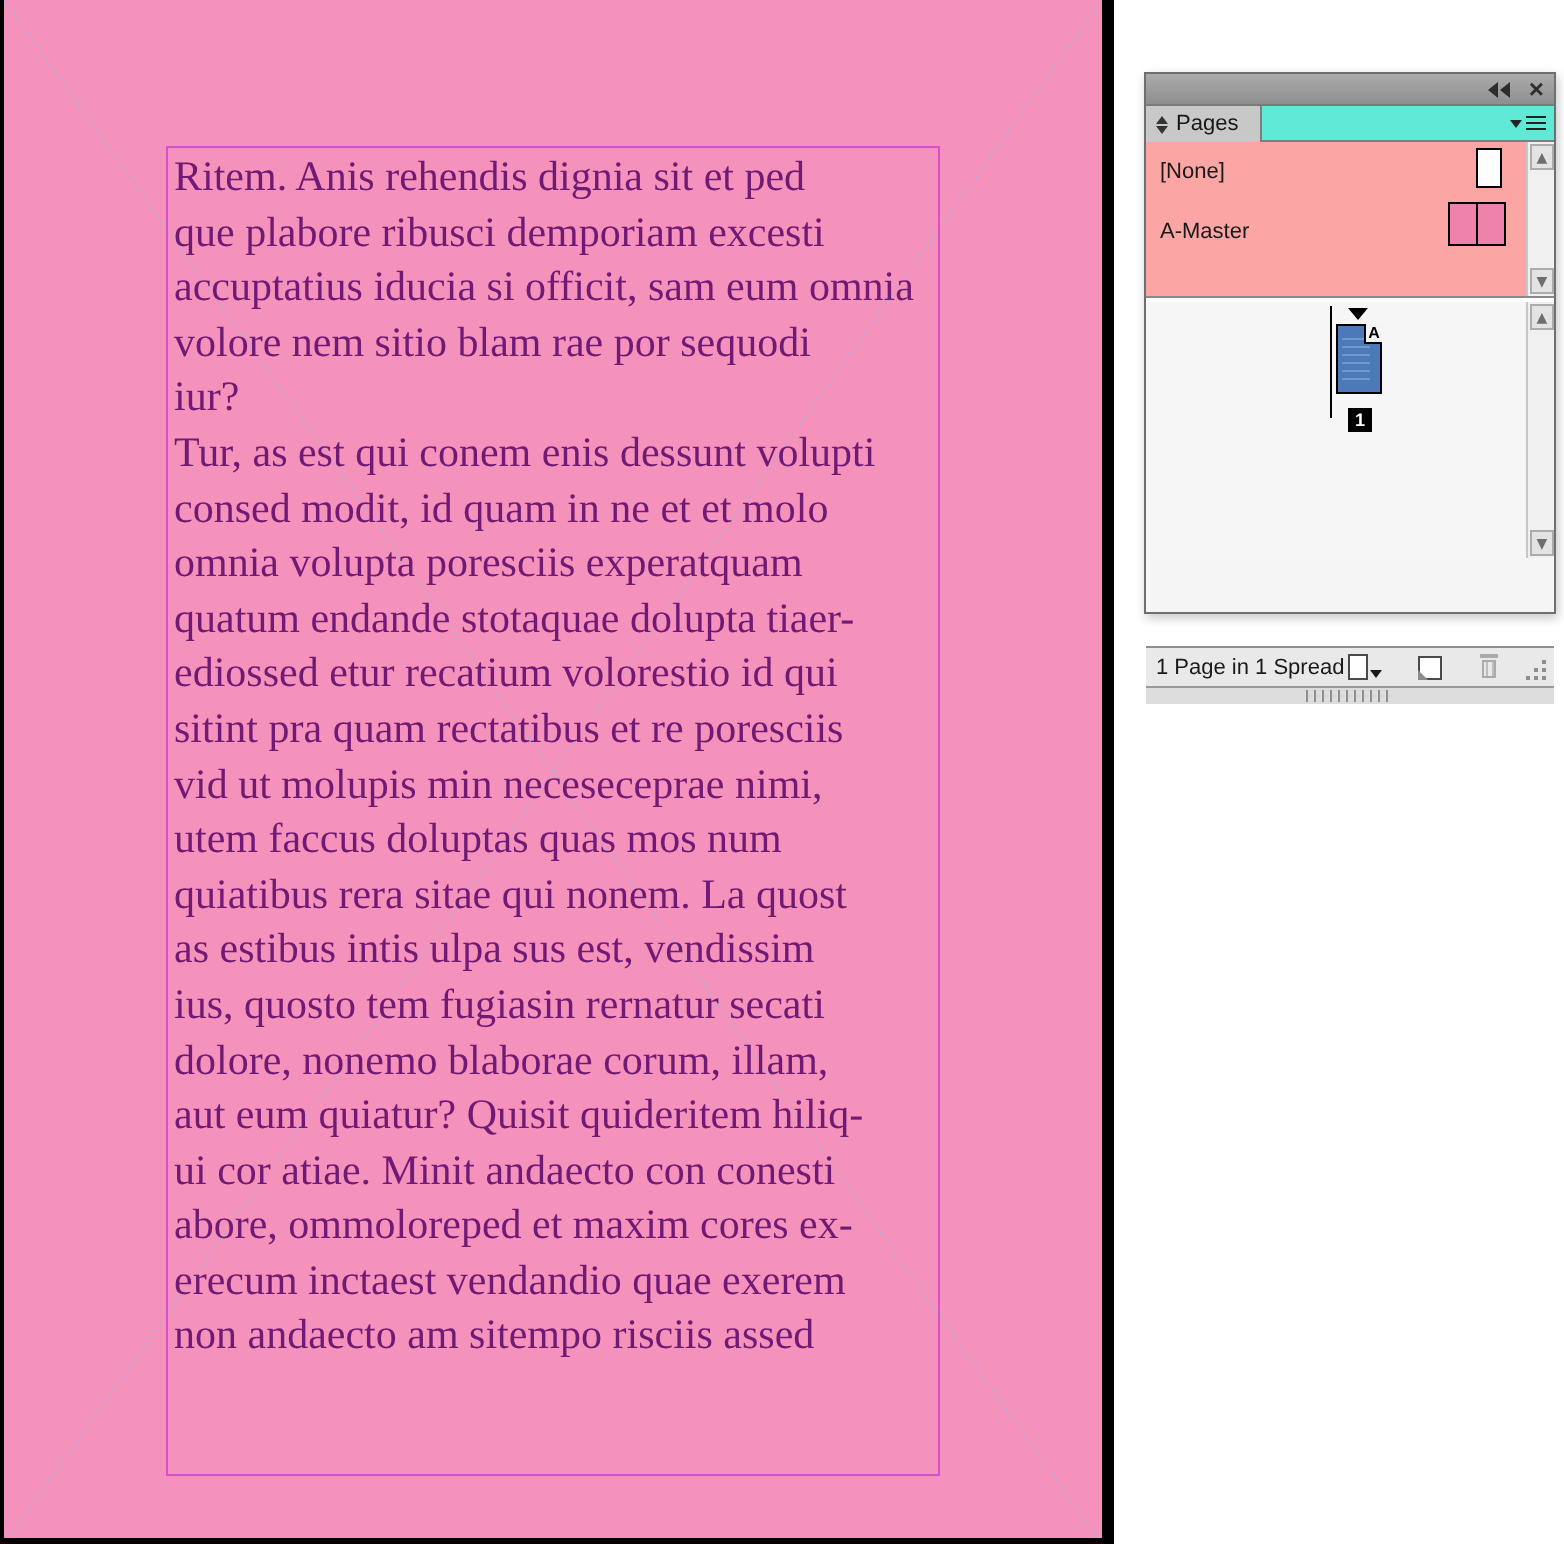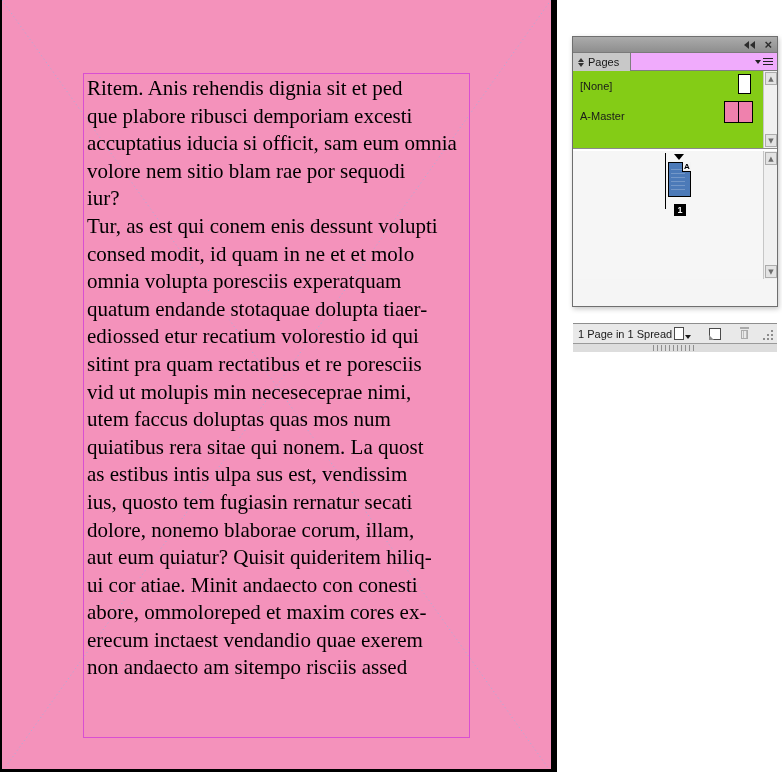--- a/index.html
+++ b/index.html
@@ -8,51 +8,51 @@
 
   
   .doc-page { position:absolute; left:0; top:0; width:551px; height:772px;
               background:#F492BB; border-left:2px solid #000; }
   .doc-page .bottom-edge { position:absolute; left:0; bottom:0; width:100%; height:3px; background:#000; }
   .frame-x { position:absolute; left:0; top:0; width:100%; height:100%; pointer-events:none; }
 
   .text-frame { position:absolute; left:81px; top:73px; width:387px; height:665px;
                 border:1px solid #D94FD2; padding:1px 0 0 3px;
                 font-family:"Liberation Serif",serif; font-size:21px; line-height:27.6px;
-                color:#000000; white-space:nowrap; }
+                color:#701a75; white-space:nowrap; }
 
   .edge-band { position:absolute; left:551px; top:0; width:6px; height:772px; background:#000; }
   .pasteboard { position:absolute; left:557px; top:0; width:225px; height:772px; background:#fff; }
 
   
   .panel { position:absolute; left:572px; top:36px; width:206px; height:271px;
            border:1px solid #6F6F6F; background:#F5F5F5; box-shadow:1px 2px 5px rgba(0,0,0,.22);
            display:flex; flex-direction:column; }
 
   .titlebar { height:16px; background:linear-gradient(#ABABAB,#8E8E8E);
               display:flex; align-items:center; justify-content:flex-end; gap:9px; padding:0 5px;
               border-bottom:1px solid #7A7A7A; flex:0 0 auto; }
   .collapse-ic { display:flex; gap:1px; cursor:pointer; }
   .collapse-ic i { width:0; height:0; border-top:4px solid transparent; border-bottom:4px solid transparent;
                    border-right:5px solid #2D2D2D; display:block; }
   .close-ic { font-size:13px; font-weight:bold; color:#2D2D2D; line-height:10px; cursor:pointer; }
 
-  .tabbar { height:18px; background:#f0abfc; border-bottom:1px solid #7E7E7E; position:relative; flex:0 0 auto; }
+  .tabbar { height:18px; background:#5eead4; border-bottom:1px solid #7E7E7E; position:relative; flex:0 0 auto; }
   .tab { position:absolute; left:0; top:0; height:18px; width:58px; background:#C8C8C8;
          border-right:1px solid #7E7E7E; display:flex; align-items:center; gap:4px; padding:0 5px;
          font-size:11px; color:#161616; }
   .tab-toggle { display:flex; flex-direction:column; gap:1px; }
   .tab-toggle .up { width:0;height:0;border-left:3px solid transparent;border-right:3px solid transparent;border-bottom:4px solid #333; }
   .tab-toggle .dn { width:0;height:0;border-left:3px solid transparent;border-right:3px solid transparent;border-top:4px solid #333; }
   .menu-btn { position:absolute; right:4px; top:5px; display:flex; align-items:center; gap:2px; cursor:pointer; }
   .menu-btn .tri { width:0;height:0;border-left:3px solid transparent;border-right:3px solid transparent;border-top:4px solid #222; }
   .menu-btn .bars { width:10px; height:7px;
         background:repeating-linear-gradient(#222 0 1px, transparent 1px 3px); }
 
-  .masters { height:77px; position:relative; background:#84cc16; flex:0 0 auto; }
+  .masters { height:77px; position:relative; background:#fca5a5; flex:0 0 auto; }
   .m-label { position:absolute; left:7px; font-size:11px; color:#1a1a1a; }
   .m-label.none { top:9px; } .m-label.amaster { top:39px; }
   .thumb-none { position:absolute; left:165px; top:3px; width:13px; height:20px; background:#fff; border:1px solid #000; }
   .thumb-spread { position:absolute; left:151px; top:30px; width:29px; height:22px; display:flex; }
   .thumb-spread i { flex:1; background:#EF81AD; border:1px solid #000; }
   .thumb-spread i:first-child { border-right:none; }
 
   .divider { height:3px; background:#fff; border-top:1px solid #8A8A8A; flex:0 0 auto; }
 
   .pages-list { height:128px; position:relative; background:#F6F6F6; flex:0 0 auto; }

